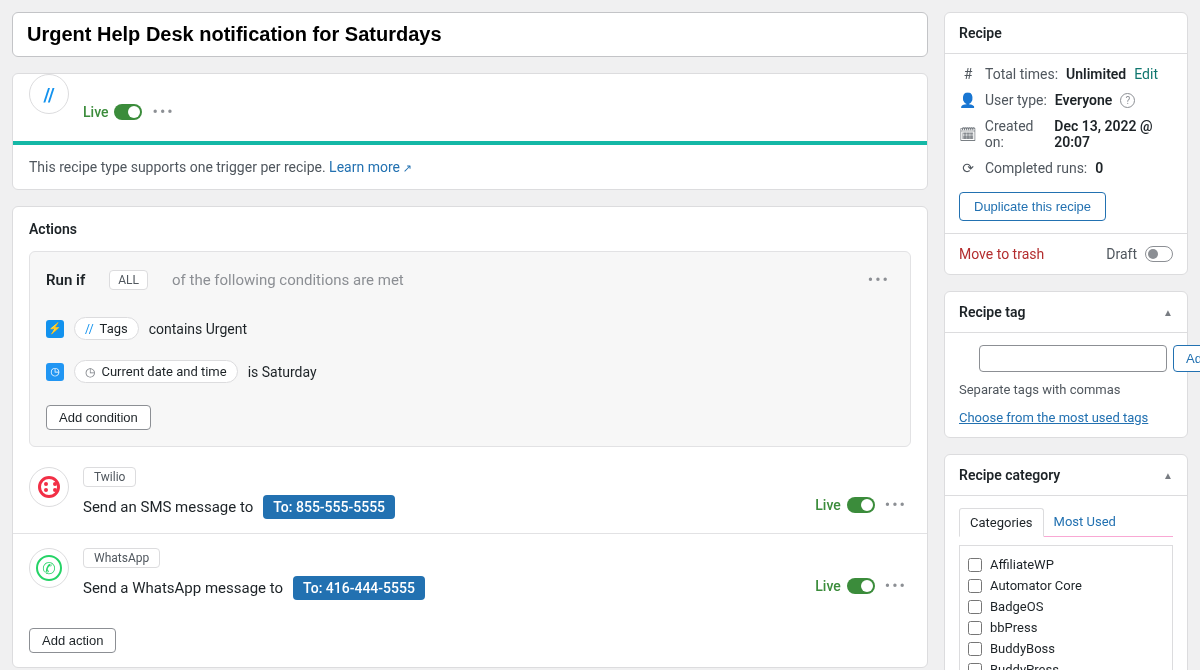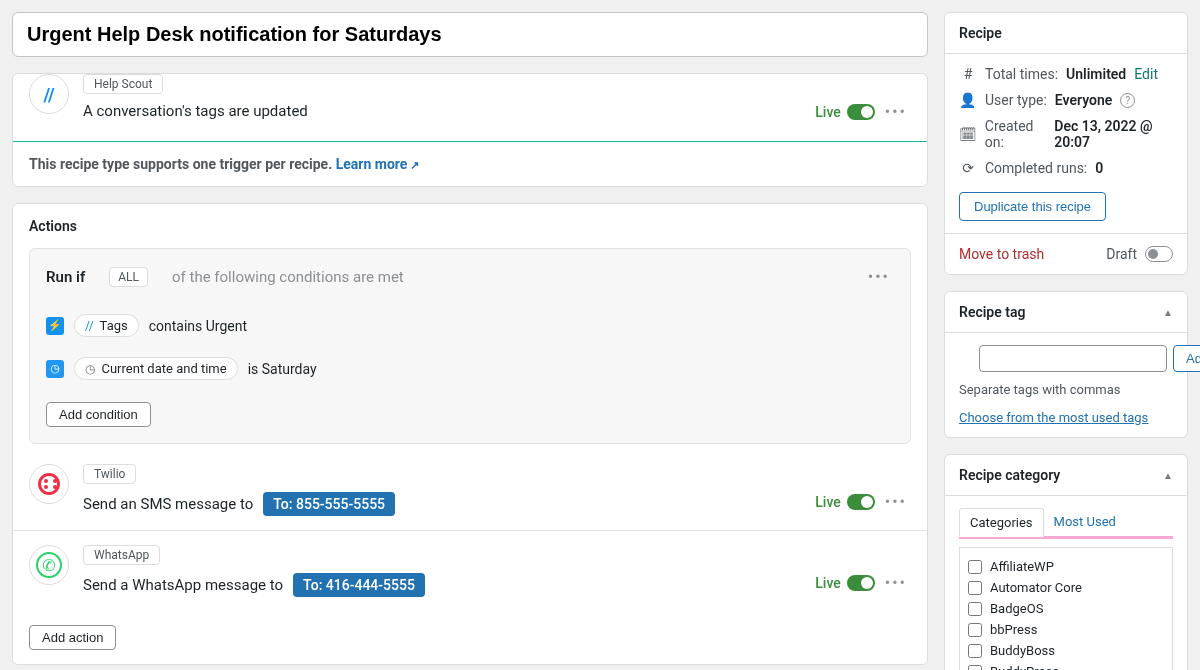--- a/index.html
+++ b/index.html
@@ -24,21 +24,21 @@
 .trigger-text { font-size: 15px; }
 .right-ctrl { display: flex; align-items: center; gap: 6px; padding-top: 24px; }
 .more-dots { color: #8c8f94; cursor: pointer; font-size: 16px; letter-spacing: 2px; padding: 4px; }
 .live-label { color: #3b8c3b; font-size: 14px; font-weight: 500; }
 .toggle { width: 28px; height: 16px; border-radius: 10px; position: relative; cursor: pointer; }
 .toggle-on { background: #3b8c3b; }
 .toggle-off { background: #fff; border: 1px solid #8c8f94; }
 .toggle .knob { position: absolute; top: 2px; width: 12px; height: 12px; background: #fff; border-radius: 50%; }
 .toggle-on .knob { right: 2px; }
 .toggle-off .knob { left: 2px; background: #8c8f94; width: 10px; height: 10px; top: 2px; }
-.help-note { padding: 14px 16px; border-top: 1px solid #14b8a6; color: #50575e; font-size: 14px; font-weight: bold; }
+.help-note { padding: 14px 16px; border-top: 4px solid #14b8a6; color: #50575e; font-size: 14px; }
 .help-note a { color: #2271b1; text-decoration: none; }
 .help-note a::after { content: " ↗"; font-size: 11px; }
 .actions-card .section-header { padding: 14px 16px; }
 .conditions-box { border: 1px solid #e2e2e4; border-radius: 6px; margin: 0 16px 0; background: #f7f7f7; }
 .conditions-head { display: flex; align-items: center; padding: 14px 16px; gap: 24px; }
 .runif-label { font-size: 15px; font-weight: 600; }
 .all-dd { background: #fff; border: 1px solid #dcdcde; border-radius: 4px; padding: 2px 8px; font-size: 12px; color: #50575e; }
 .cond-tail { color: #8c8f94; font-size: 15px; }
 .cond-row { display: flex; align-items: center; padding: 10px 16px; gap: 10px; }
 .cond-sq { width: 18px; height: 18px; border-radius: 3px; display: flex; align-items: center; justify-content: center; color: #fff; font-size: 11px; }
@@ -64,21 +64,21 @@
 .edit-link { color: #0f766e; cursor: pointer; }
 .dup-btn { border: 1px solid #2271b1; color: #2271b1; background: #fff; border-radius: 4px; padding: 6px 14px; font-size: 13px; cursor: pointer; margin-top: 6px; }
 .side-foot { border-top: 1px solid #dcdcde; padding: 12px 14px; display: flex; justify-content: space-between; align-items: center; }
 .trash-link { color: #b32d2e; cursor: pointer; font-size: 14px; }
 .draft-wrap { display: flex; align-items: center; gap: 8px; font-size: 14px; color: #50575e; }
 .tag-row { display: flex; gap: 6px; margin-bottom: 10px; padding-left: 20px; }
 .tag-input { flex: 1; border: 1px solid #8c8f94; border-radius: 4px; padding: 5px; font-size: 13px; }
 .add-btn { border: 1px solid #2271b1; color: #2271b1; background: #fff; border-radius: 4px; padding: 5px 12px; font-size: 13px; cursor: pointer; }
 .tag-hint { color: #50575e; font-size: 13px; margin-bottom: 12px; }
 .tag-choose { color: #2271b1; text-decoration: underline; cursor: pointer; font-size: 13px; }
-.cat-tabs { display: flex; border-bottom: 3px solid #f9a8d4; margin-bottom: 8px; }
+.cat-tabs { display: flex; border-bottom: 1px solid #f9a8d4; margin-bottom: 8px; }
 .cat-tab { padding: 6px 10px; font-size: 13px; cursor: pointer; }
 .cat-tab.active { border: 1px solid #dcdcde; border-bottom: 1px solid #fff; margin-bottom: -1px; background: #fff; border-radius: 3px 3px 0 0; }
 .cat-tab.inactive { color: #2271b1; }
 .cat-list { max-height: 156px; overflow-y: scroll; border: 1px solid #dcdcde; padding: 8px; }
 .cat-item { display: flex; align-items: center; gap: 8px; padding: 3px 0; font-size: 13px; }
 .cat-item input { width: 14px; height: 14px; }
 .collapse-caret { color: #787c82; font-size: 10px; }
 .info-ic { display: inline-flex; width: 15px; height: 15px; border: 1px solid #8c8f94; border-radius: 50%; align-items: center; justify-content: center; font-size: 10px; color: #8c8f94; }
 </style>
 </head>
@@ -86,24 +86,20 @@
 
 <div class="layout">
   <div class="main-col">
     <input class="title-input" value="Urgent Help Desk notification for Saturdays" style="">
 
     <div class="card">
       <div class="trigger-row">
         <div class="icon-circle">
             <span class="helpscout-glyph">//</span>
           </div>
-        <div class="trigger-body">
-          <span class="chip">Help Scout</span>
-          <div class="trigger-text">A conversation's tags are updated</div>
-        </div>
         <div class="right-ctrl">
           <span class="live-label">Live</span>
           <div class="toggle toggle-on">
               <div class="knob"></div>
             </div>
           <span class="more-dots">•••</span>
         </div>
       </div>
       <div class="help-note">
         <span>This recipe type supports one trigger per recipe. </span><a href="#">Learn more</a>

